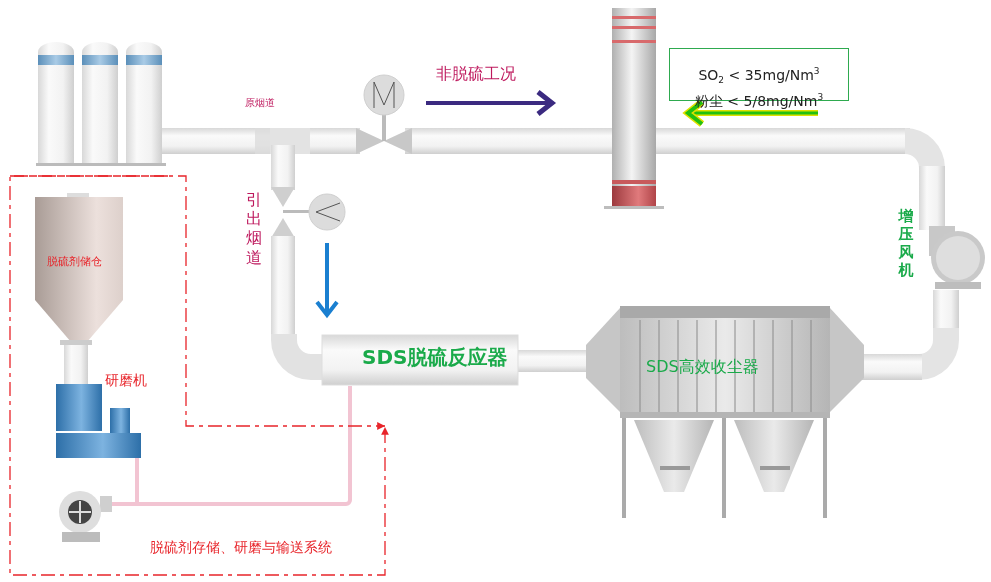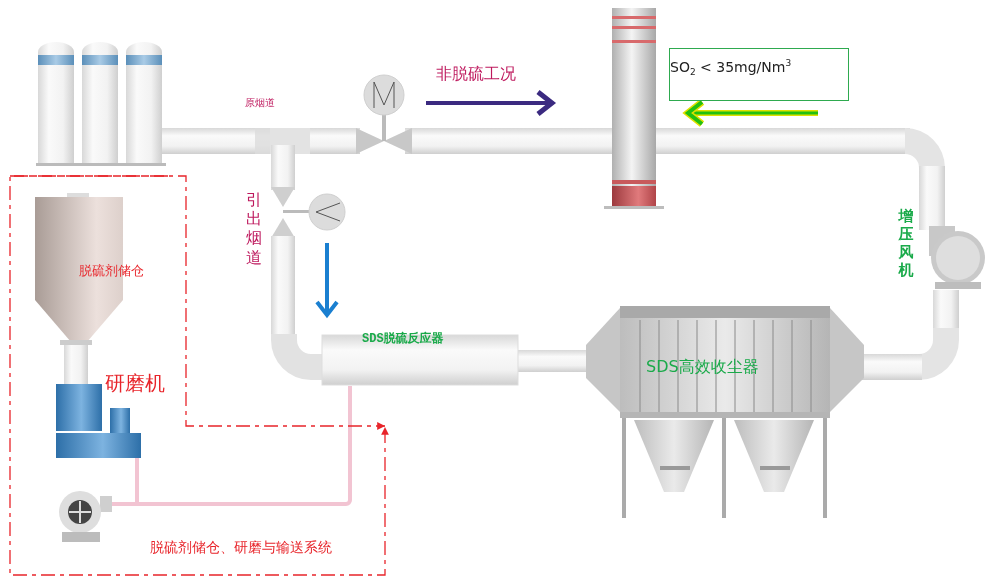--- a/index.html
+++ b/index.html
@@ -3,21 +3,21 @@
 <meta charset="utf-8">
 <style>
   html,body{margin:0;padding:0;background:#fff;}
   body{width:991px;height:582px;position:relative;overflow:hidden;font-family:"DejaVu Sans","Liberation Sans",sans-serif;}
   #diagram{position:absolute;left:0;top:0;}
   .lbl{position:absolute;white-space:nowrap;line-height:1;}
   .vert{position:absolute;line-height:1.2;text-align:center;}
   .dark{color:#be185d;}
   .green{color:#1aaa4a;font-weight:bold;}
   .red{color:#e8242a;}
-  #emission-box{position:absolute;left:669px;top:48px;width:180px;height:53px;border:1.5px solid #2eaa4f;background:#fff;font-size:14px;color:#222;text-align:left;line-height:17px;padding-top:6px;box-sizing:border-box;}
+  #emission-box{position:absolute;left:669px;top:48px;width:180px;height:53px;border:1.5px solid #2eaa4f;background:#fff;font-size:14px;color:#222;text-align:center;line-height:17px;padding-top:14px;box-sizing:border-box;}
   #emission-box sub,#emission-box sup{font-size:9px;}
 </style>
 </head>
 <body>
 
 <svg id="diagram" width="991" height="582" viewBox="0 0 991 582" xmlns="http://www.w3.org/2000/svg">
   <defs>
     <linearGradient id="pipeH" x1="0" y1="0" x2="0" y2="1">
       <stop offset="0" stop-color="#d8d8d8"></stop>
       <stop offset="0.3" stop-color="#fafafa"></stop>
@@ -223,19 +223,20 @@
 
 <div class="vert green" style="left:897px;top:207px;font-size:15px;width:18px;">
   <div>增</div>
   <div>压</div>
   <div>风</div>
   <div>机</div>
 </div>
 
 <div id="emission-box">
   <div><span>SO</span><sub>2</sub><span> &lt; 35mg/Nm</span><sup>3</sup></div>
+  <div><span>粉尘 &lt; 5/8mg/Nm</span><sup>3</sup></div>
 </div>
 
-<div class="lbl green" style="left:362px;top:333px;font-size:12px;font-family:Liberation Mono, monospace;">SDS脱硫反应器</div>
+<div class="lbl green" style="left:362px;top:347px;font-size:20px;">SDS脱硫反应器</div>
 <div class="lbl green" style="left:646px;top:351px;font-size:16px;font-weight:normal;margin-top:8px;">SDS高效收尘器</div>
-<div class="lbl red" style="left:47px;top:264px;font-size:13px;margin-left:32px;">脱硫剂储仓</div>
-<div class="lbl red" style="left:105px;top:373px;font-size:20px;">研磨机</div>
-<div class="lbl red" style="left:150px;top:540px;font-size:14px;">脱硫剂储仓、研磨与输送系统</div>
+<div class="lbl red" style="left:47px;top:256px;font-size:11px;">脱硫剂储仓</div>
+<div class="lbl red" style="left:105px;top:373px;font-size:14px;">研磨机</div>
+<div class="lbl red" style="left:150px;top:540px;font-size:14px;">脱硫剂存储、研磨与输送系统</div>
 
 </body></html>

